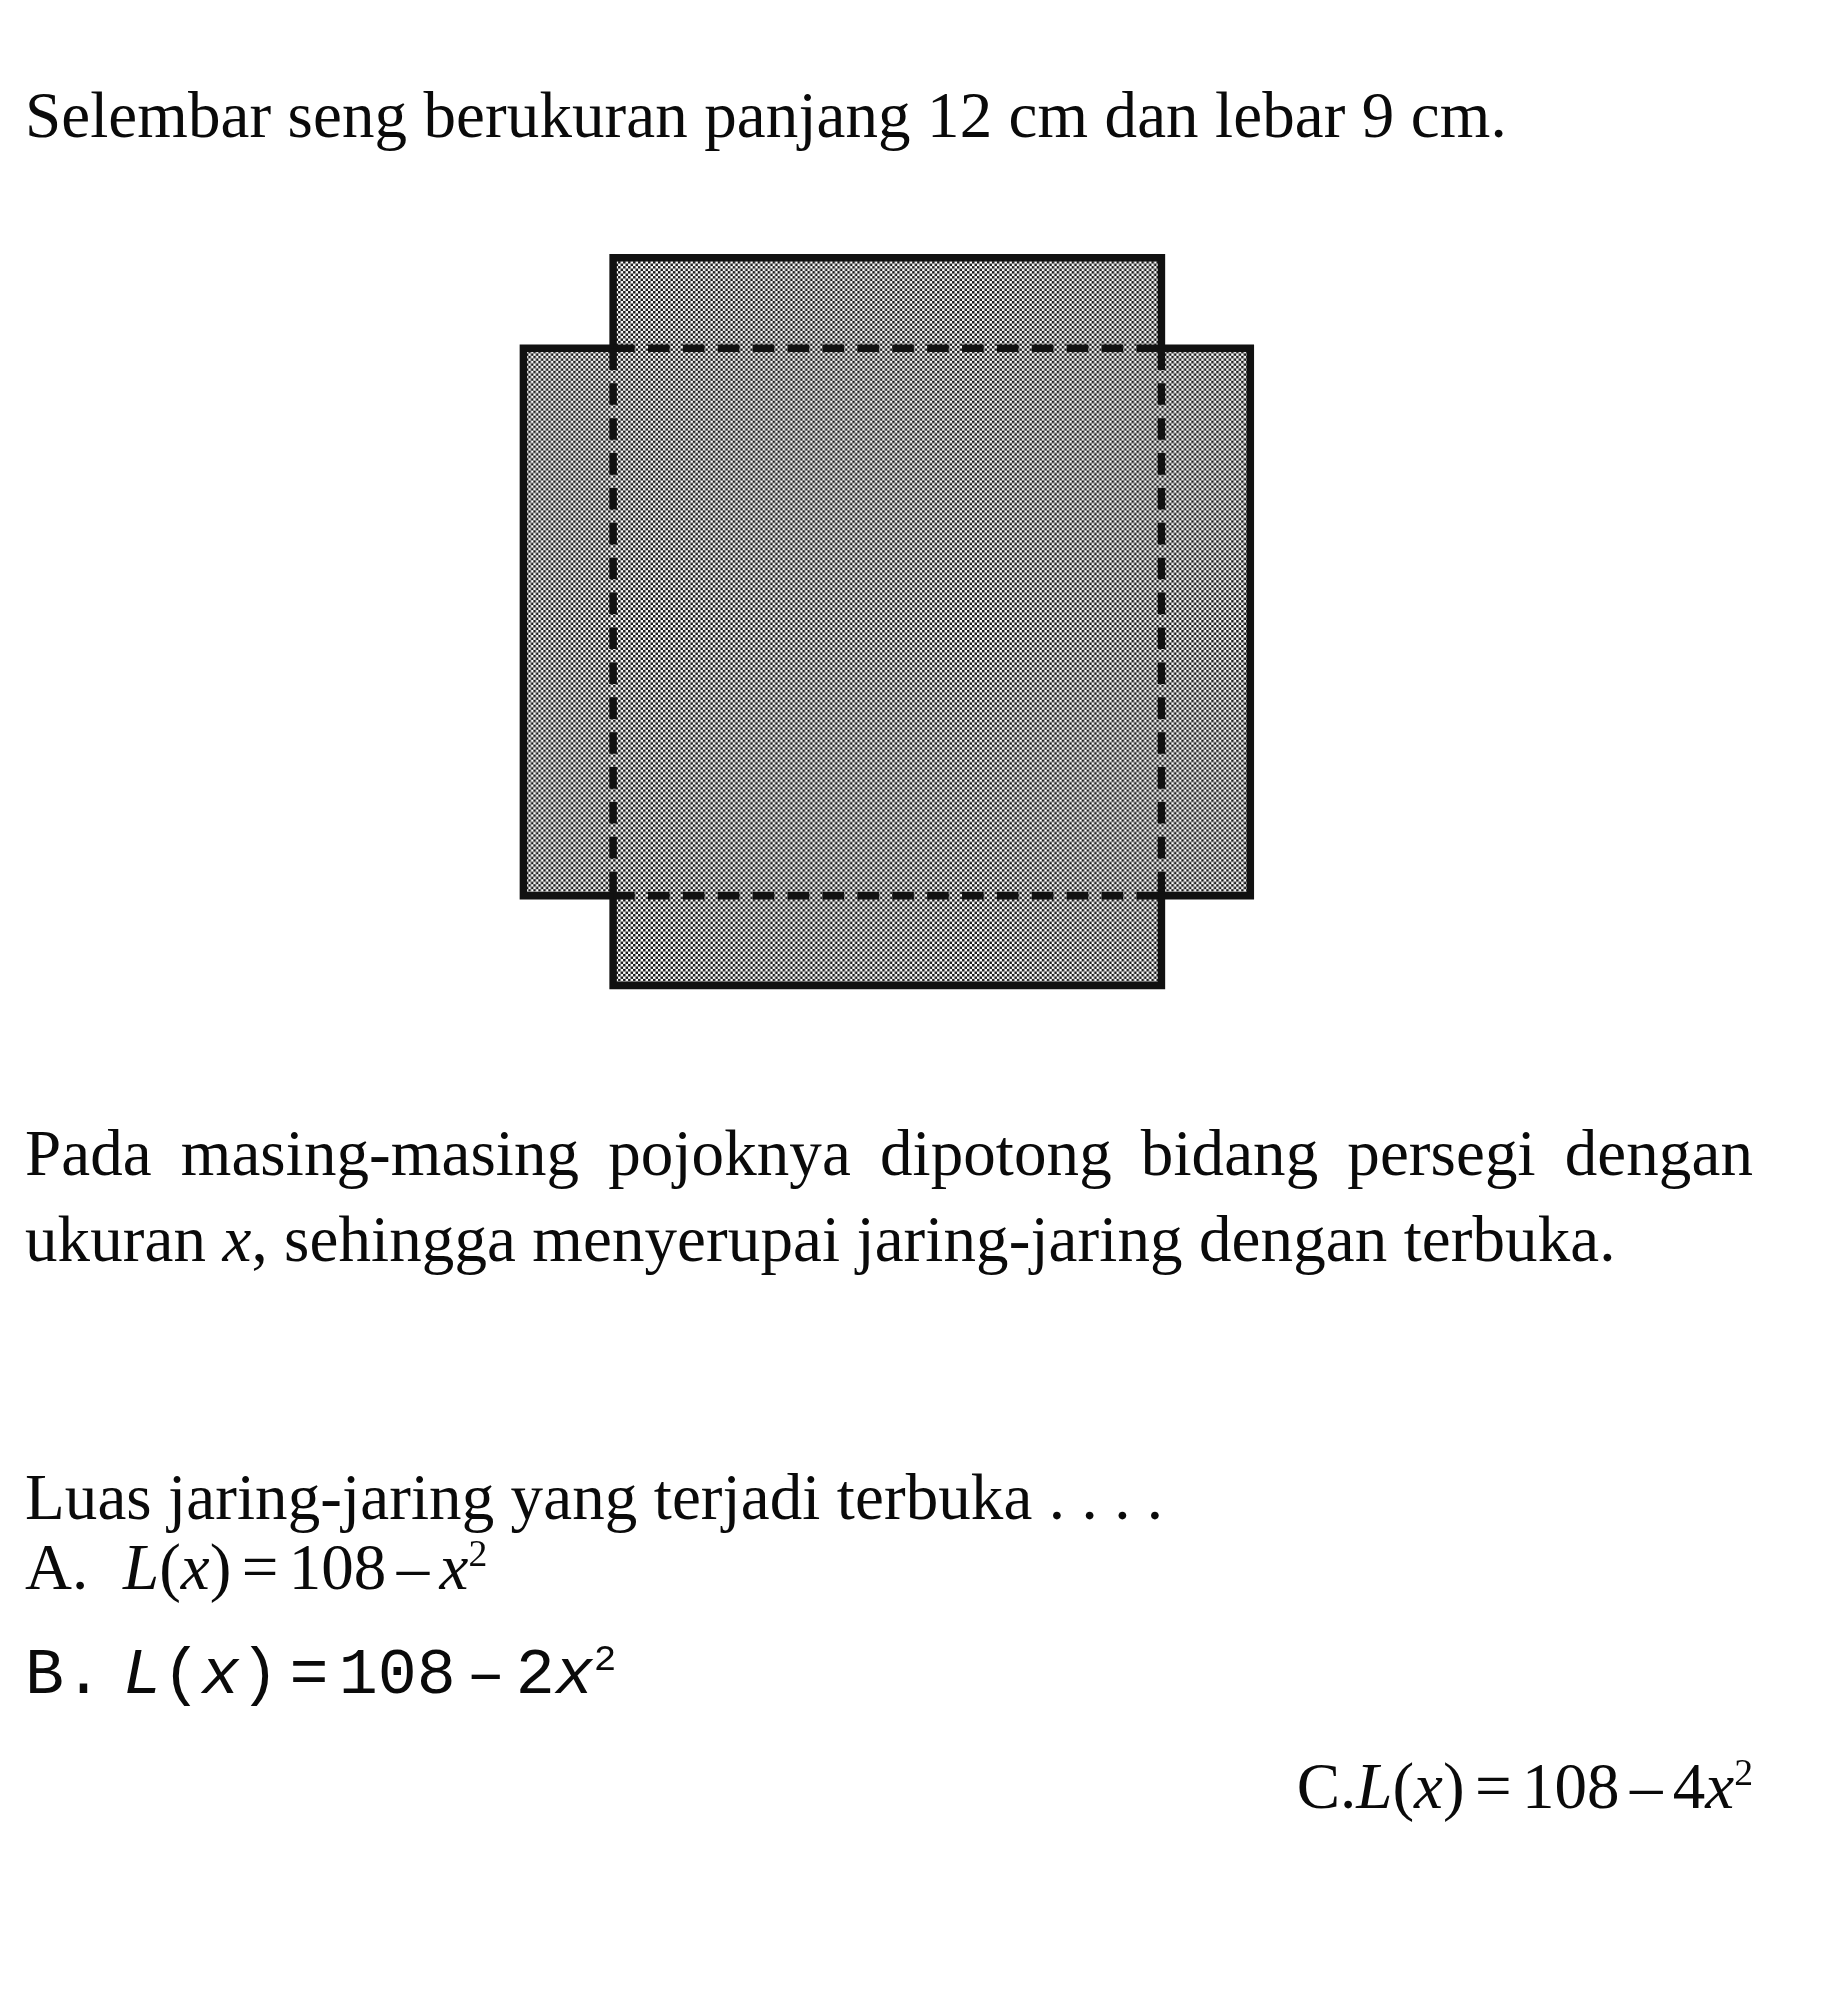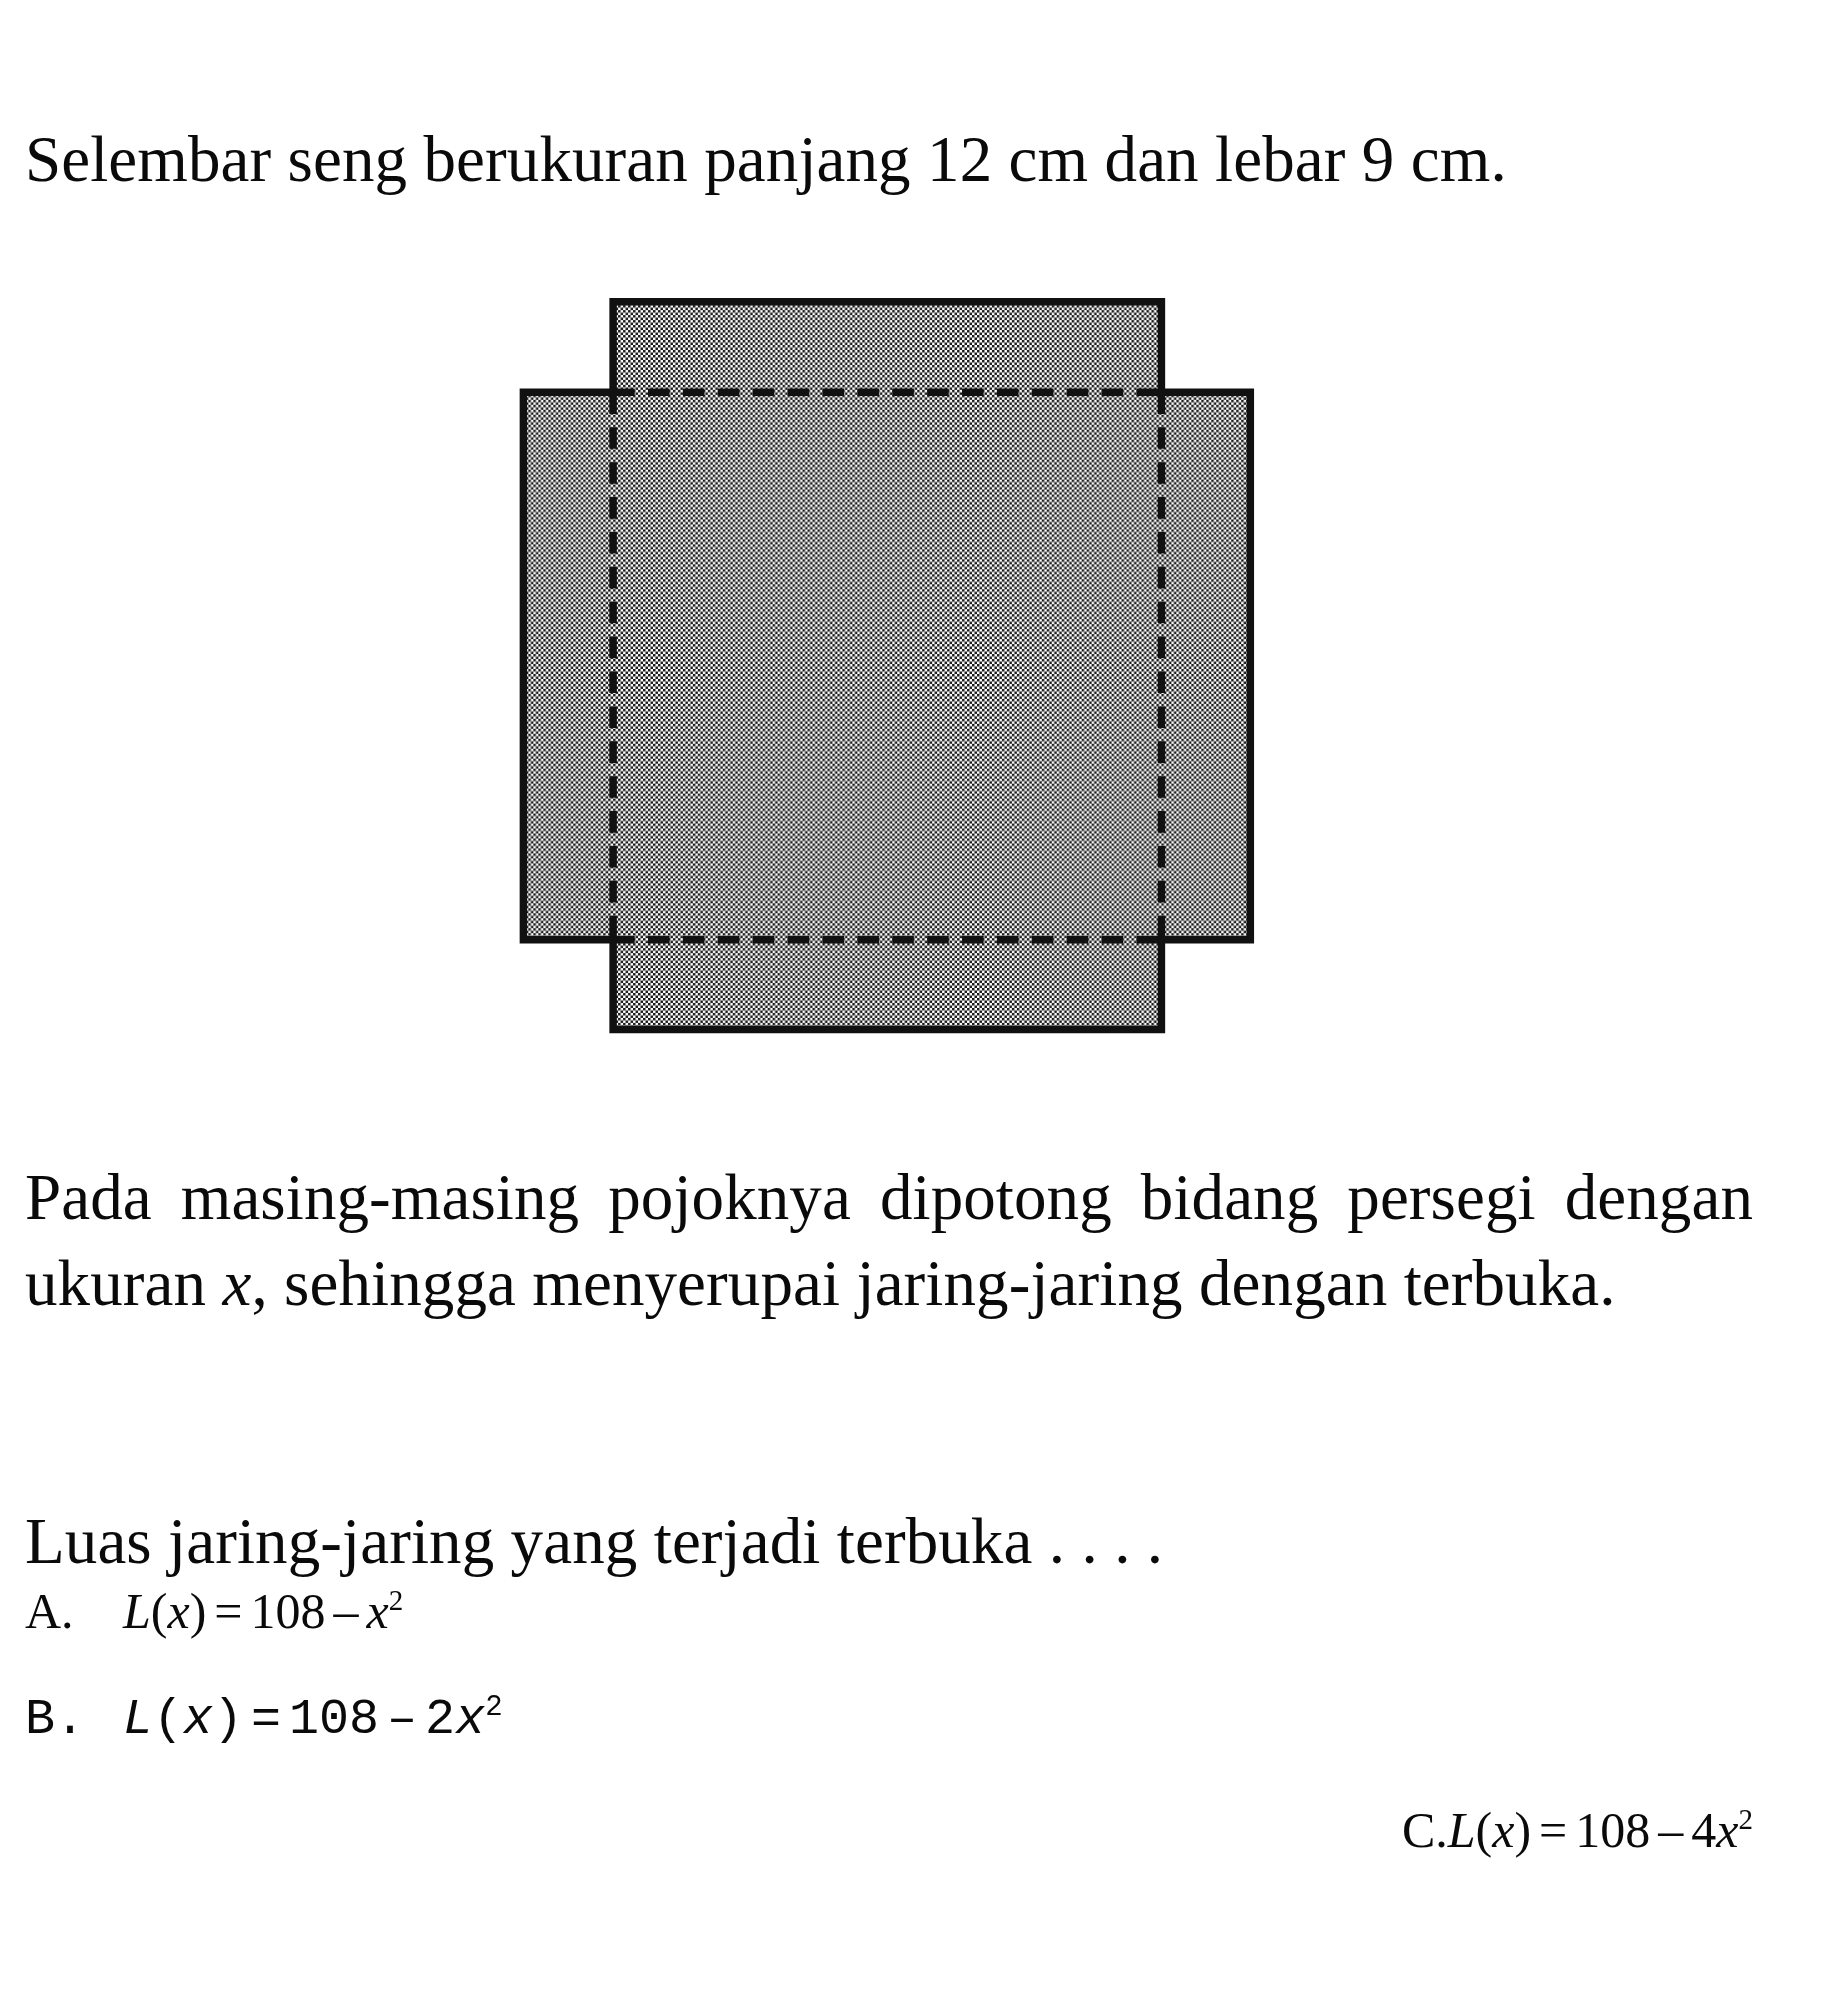--- a/index.html
+++ b/index.html
@@ -16,21 +16,20 @@
     position: relative;
   }
 
   .page {
     position: absolute;
     left: 0; top: 0;
     width: 1841px;
     height: 1419px;
     padding: 12px;
     box-sizing: border-box;
-    margin-top: 44px;
   }
 
   
   .para {
     position: absolute;
     font-size: 65px;
     line-height: 86px;
     text-align: justify;
     text-justify: inter-word;
     letter-spacing: 0.1px;
@@ -69,21 +68,21 @@
   .fig-canvas {
     position: absolute;
     left: 0; top: 0;
   }
 
   
   .opt {
     position: absolute;
     left: 25px;
     width: 1728px;
-    font-size: 50px;
+    font-size: 65px;
     line-height: 76px;
     white-space: nowrap;
     color: #0a0a0a;
   }
   #opt-a { top: 1529px; }
   #opt-b { top: 1638px; font-family: Liberation Mono, monospace; }
   #opt-c { top: 1748px; text-align: right; }
   #opt-d { top: 1861px; }
 
   .opt .lbl {

